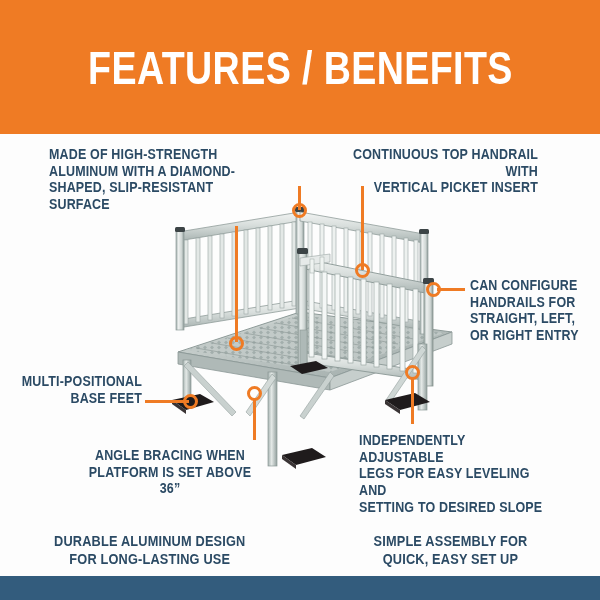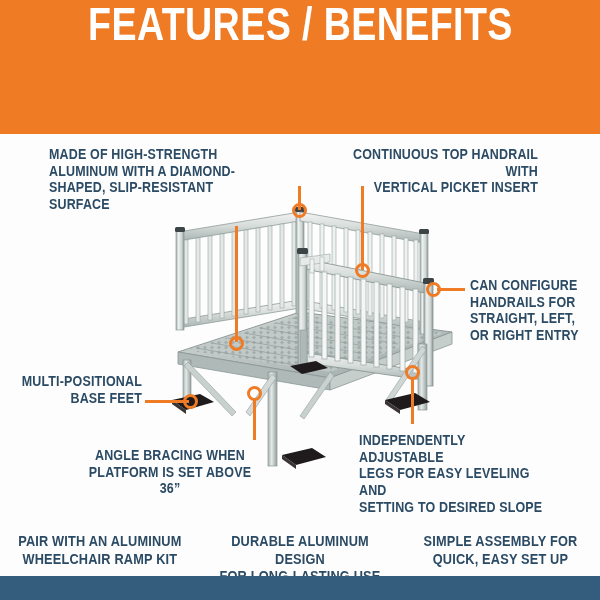--- a/index.html
+++ b/index.html
@@ -13,21 +13,21 @@
     position:relative;
     width:600px;height:600px;
     background:#fdfdfd;
     overflow:hidden;
   }
 
   
   .header{
     position:absolute;left:0;top:0;width:600px;height:134px;
     background:#EF7B24;
-    display:flex;align-items:flex-start;justify-content:center;
+    display:flex;align-items:center;justify-content:center;
   }
   .header-title{
     color:#ffffff;
     font-size:47px;
     font-weight:bold;
     letter-spacing:0.5px;
     transform:scaleX(0.80);
     transform-origin:center center;
     white-space:nowrap;
     line-height:1;
@@ -273,24 +273,20 @@
 
   <div class="callout c-center" style="left:70px;top:447px;width:200px;">ANGLE BRACING WHEN
 PLATFORM IS SET ABOVE 36”</div>
 
   <div class="callout c-left" style="left:359px;top:432px;width:220px;">INDEPENDENTLY ADJUSTABLE
 LEGS FOR EASY LEVELING AND
 SETTING TO DESIRED SLOPE</div>
 
   <div class="bottom-row">
     <div class="bottom-col">
-      <span>PAIR WITH AN ALUMINUM
-WHEELCHAIR RAMP KIT</span>
-    </div>
-    <div class="bottom-col">
       <span>DURABLE ALUMINUM DESIGN
 FOR LONG-LASTING USE</span>
     </div>
     <div class="bottom-col">
       <span>SIMPLE ASSEMBLY FOR
 QUICK, EASY SET UP</span>
     </div>
   </div>
 
   <div class="footer-bar"></div>

